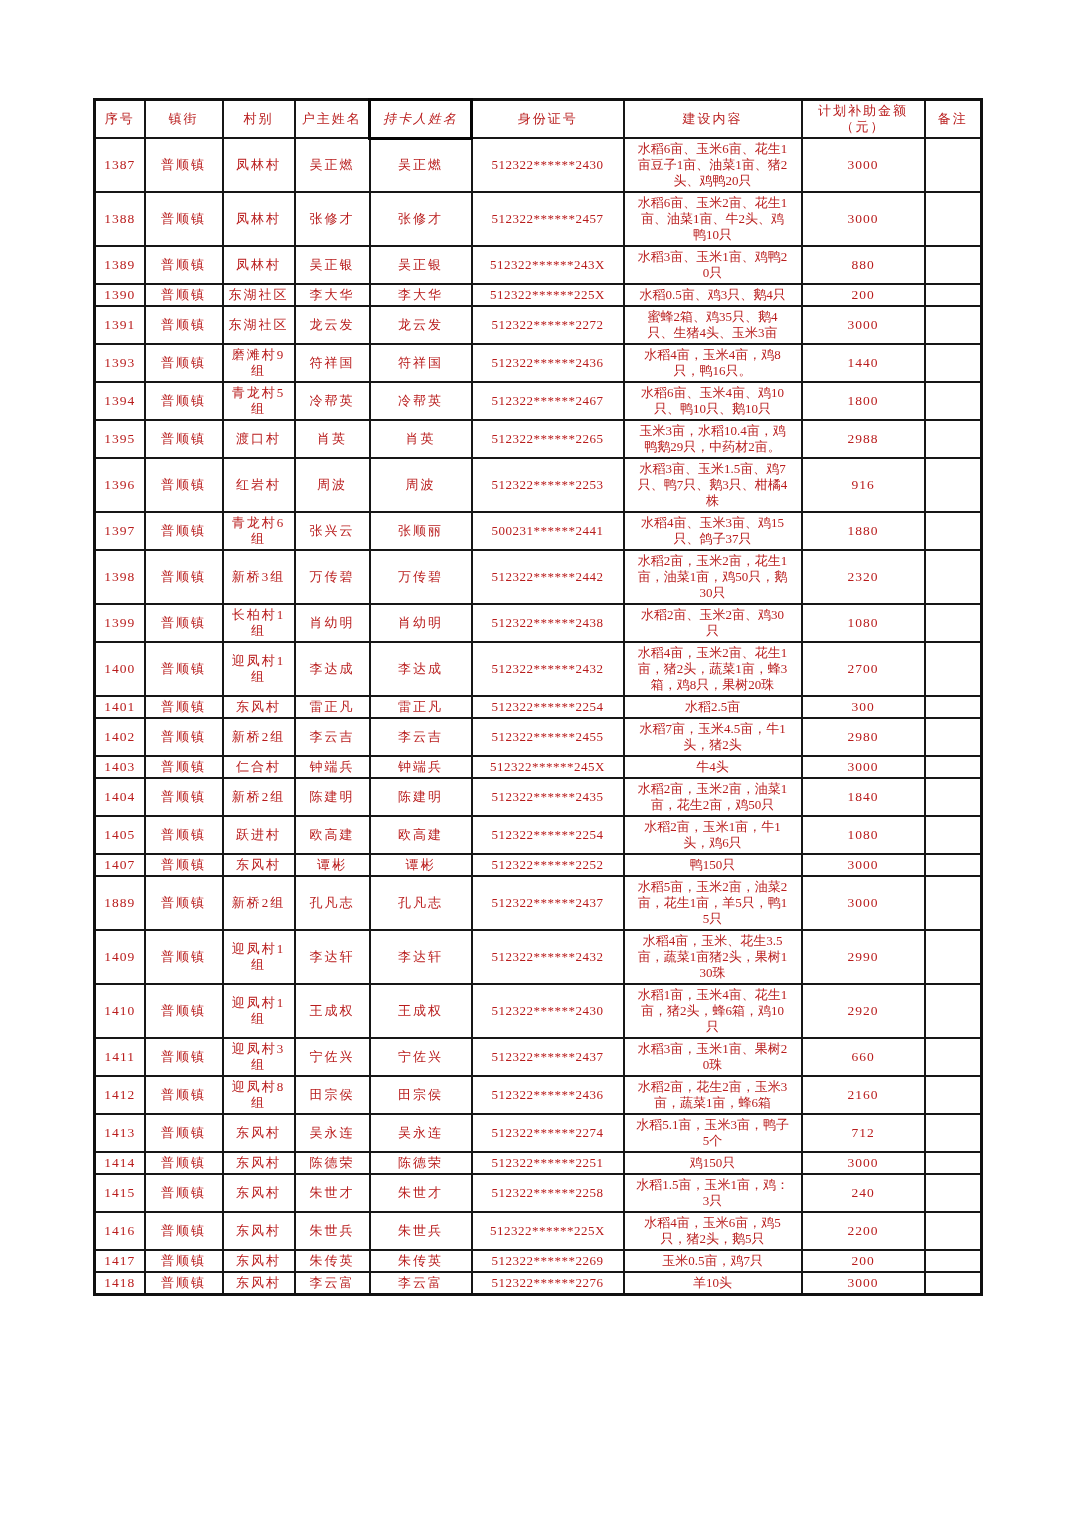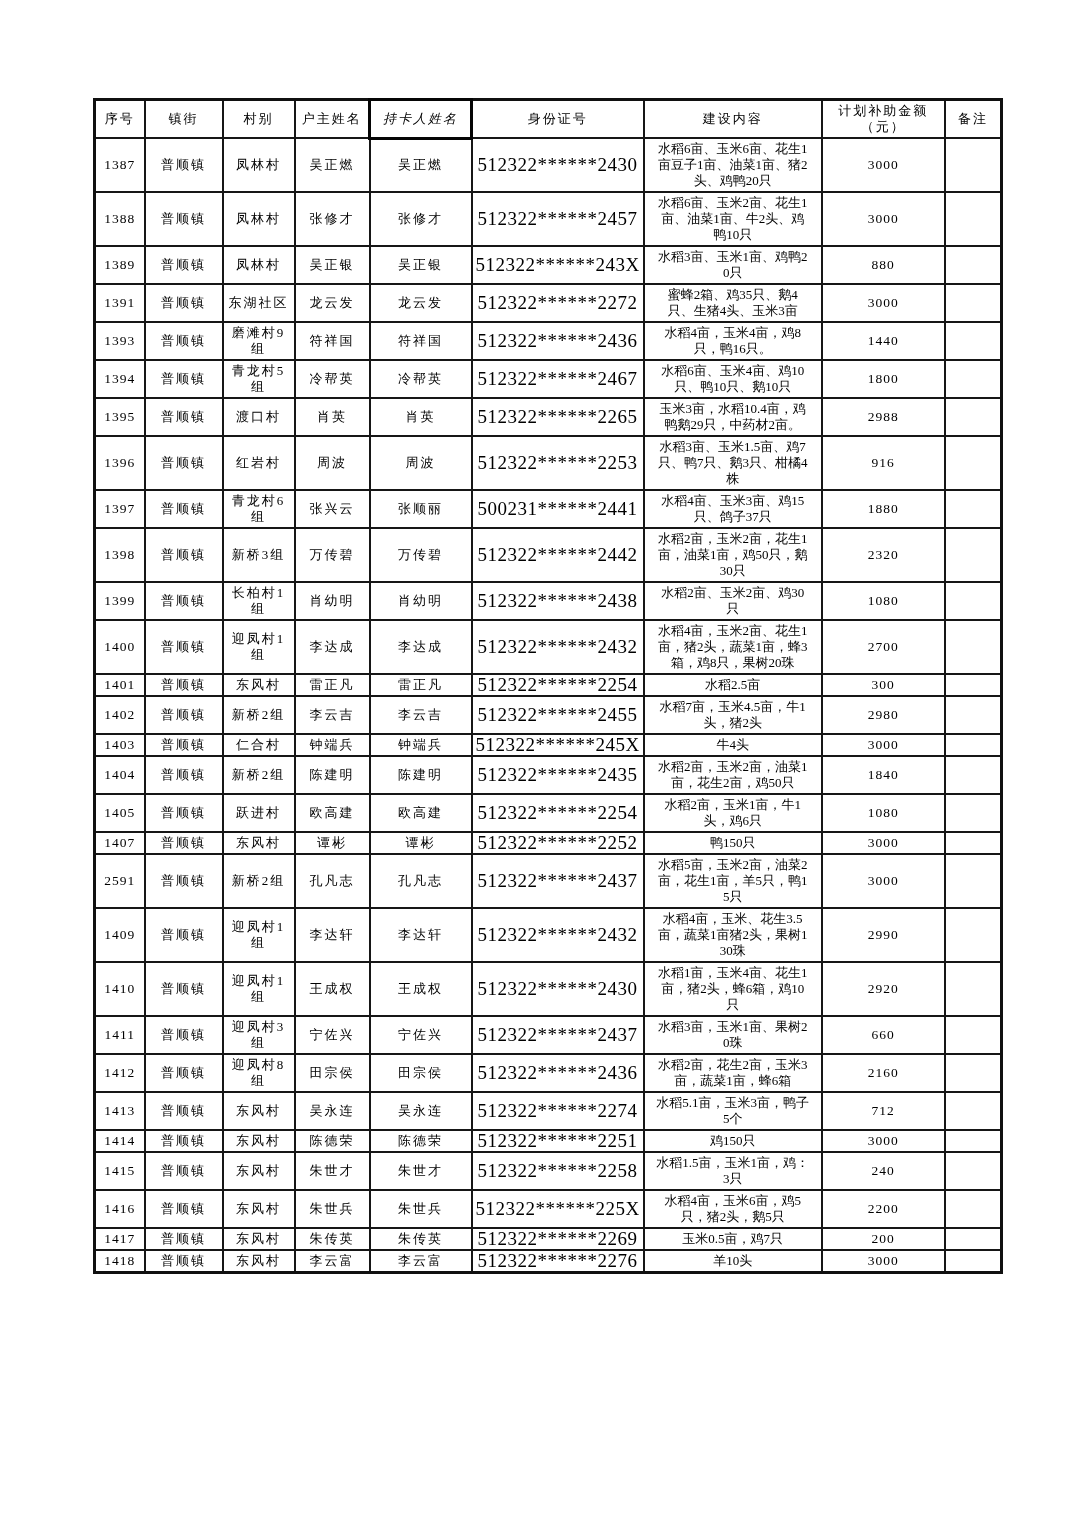--- a/index.html
+++ b/index.html
@@ -6,21 +6,21 @@
     margin: 0;
     padding: 0;
     background: #ffffff;
   }
   .page {
     position: relative;
     width: 1074px;
     height: 1520px;
     background: #ffffff;
     font-family: "Liberation Serif", "DejaVu Serif", serif;
-    color: #000000;
+    color: #b91c1c;
     overflow: hidden;
   }
   table.subsidy-table {
     position: absolute;
     left: 93px;
     top: 98px;
     border-collapse: collapse;
     table-layout: fixed;
     border: 3px solid #101010;
   }
@@ -47,21 +47,21 @@
   }
   td.cell-town, td.cell-village, td.cell-owner-name, td.cell-cardholder-name {
     letter-spacing: 2px;
   }
   td.cell-serial, td.cell-subsidy-amount {
     letter-spacing: 1px;
     font-size: 13.5px;
   }
   td.cell-id-number {
     letter-spacing: 0.5px;
-    font-size: 19px;
+    font-size: 13px;
     white-space: nowrap;
     text-align: center;
   }
   td.cell-construction-content {
     letter-spacing: 0;
     padding: 2px 11px;
   }
 </style>
 </head>
 <body>
@@ -121,20 +121,31 @@
           <td class="cell-town">普顺镇</td>
           <td class="cell-village">凤林村</td>
           <td class="cell-owner-name">吴正银</td>
           <td class="cell-cardholder-name">吴正银</td>
           <td class="cell-id-number">512322******243X</td>
           <td class="cell-construction-content">水稻3亩、玉米1亩、鸡鸭20只</td>
           <td class="cell-subsidy-amount">880</td>
           <td class="cell-remarks"></td>
         </tr>
         <tr>
+          <td class="cell-serial">1390</td>
+          <td class="cell-town">普顺镇</td>
+          <td class="cell-village">东湖社区</td>
+          <td class="cell-owner-name">李大华</td>
+          <td class="cell-cardholder-name">李大华</td>
+          <td class="cell-id-number">512322******225X</td>
+          <td class="cell-construction-content">水稻0.5亩、鸡3只、鹅4只</td>
+          <td class="cell-subsidy-amount">200</td>
+          <td class="cell-remarks"></td>
+        </tr>
+        <tr>
           <td class="cell-serial">1391</td>
           <td class="cell-town">普顺镇</td>
           <td class="cell-village">东湖社区</td>
           <td class="cell-owner-name">龙云发</td>
           <td class="cell-cardholder-name">龙云发</td>
           <td class="cell-id-number">512322******2272</td>
           <td class="cell-construction-content">蜜蜂2箱、鸡35只、鹅4只、生猪4头、玉米3亩</td>
           <td class="cell-subsidy-amount">3000</td>
           <td class="cell-remarks"></td>
         </tr>
@@ -286,21 +297,21 @@
           <td class="cell-town">普顺镇</td>
           <td class="cell-village">东风村</td>
           <td class="cell-owner-name">谭彬</td>
           <td class="cell-cardholder-name">谭彬</td>
           <td class="cell-id-number">512322******2252</td>
           <td class="cell-construction-content">鸭150只</td>
           <td class="cell-subsidy-amount">3000</td>
           <td class="cell-remarks"></td>
         </tr>
         <tr>
-          <td class="cell-serial">2591</td>
+          <td class="cell-serial">1889</td>
           <td class="cell-town">普顺镇</td>
           <td class="cell-village">新桥2组</td>
           <td class="cell-owner-name">孔凡志</td>
           <td class="cell-cardholder-name">孔凡志</td>
           <td class="cell-id-number">512322******2437</td>
           <td class="cell-construction-content">水稻5亩，玉米2亩，油菜2亩，花生1亩，羊5只，鸭15只</td>
           <td class="cell-subsidy-amount">3000</td>
           <td class="cell-remarks"></td>
         </tr>
         <tr>

